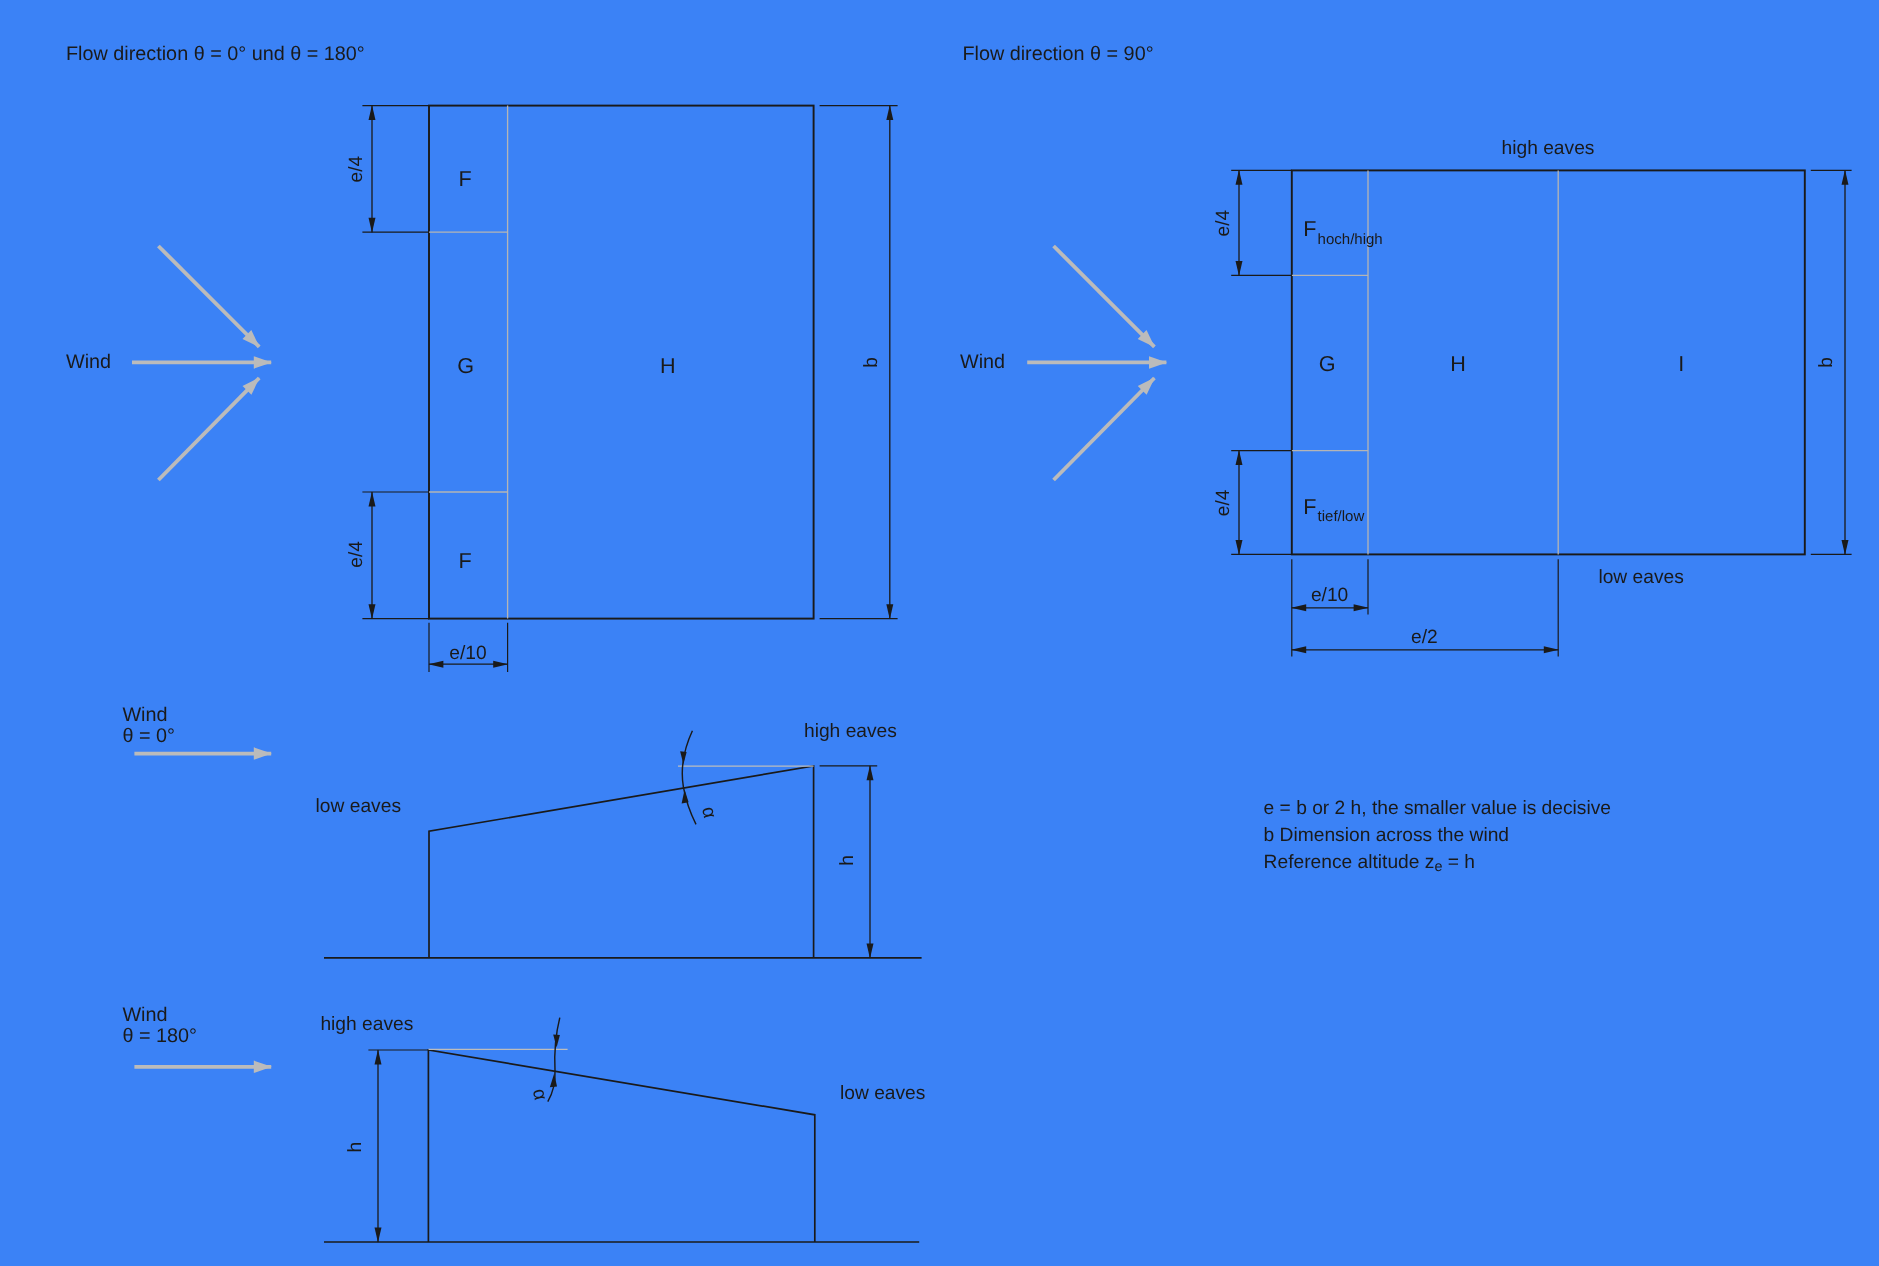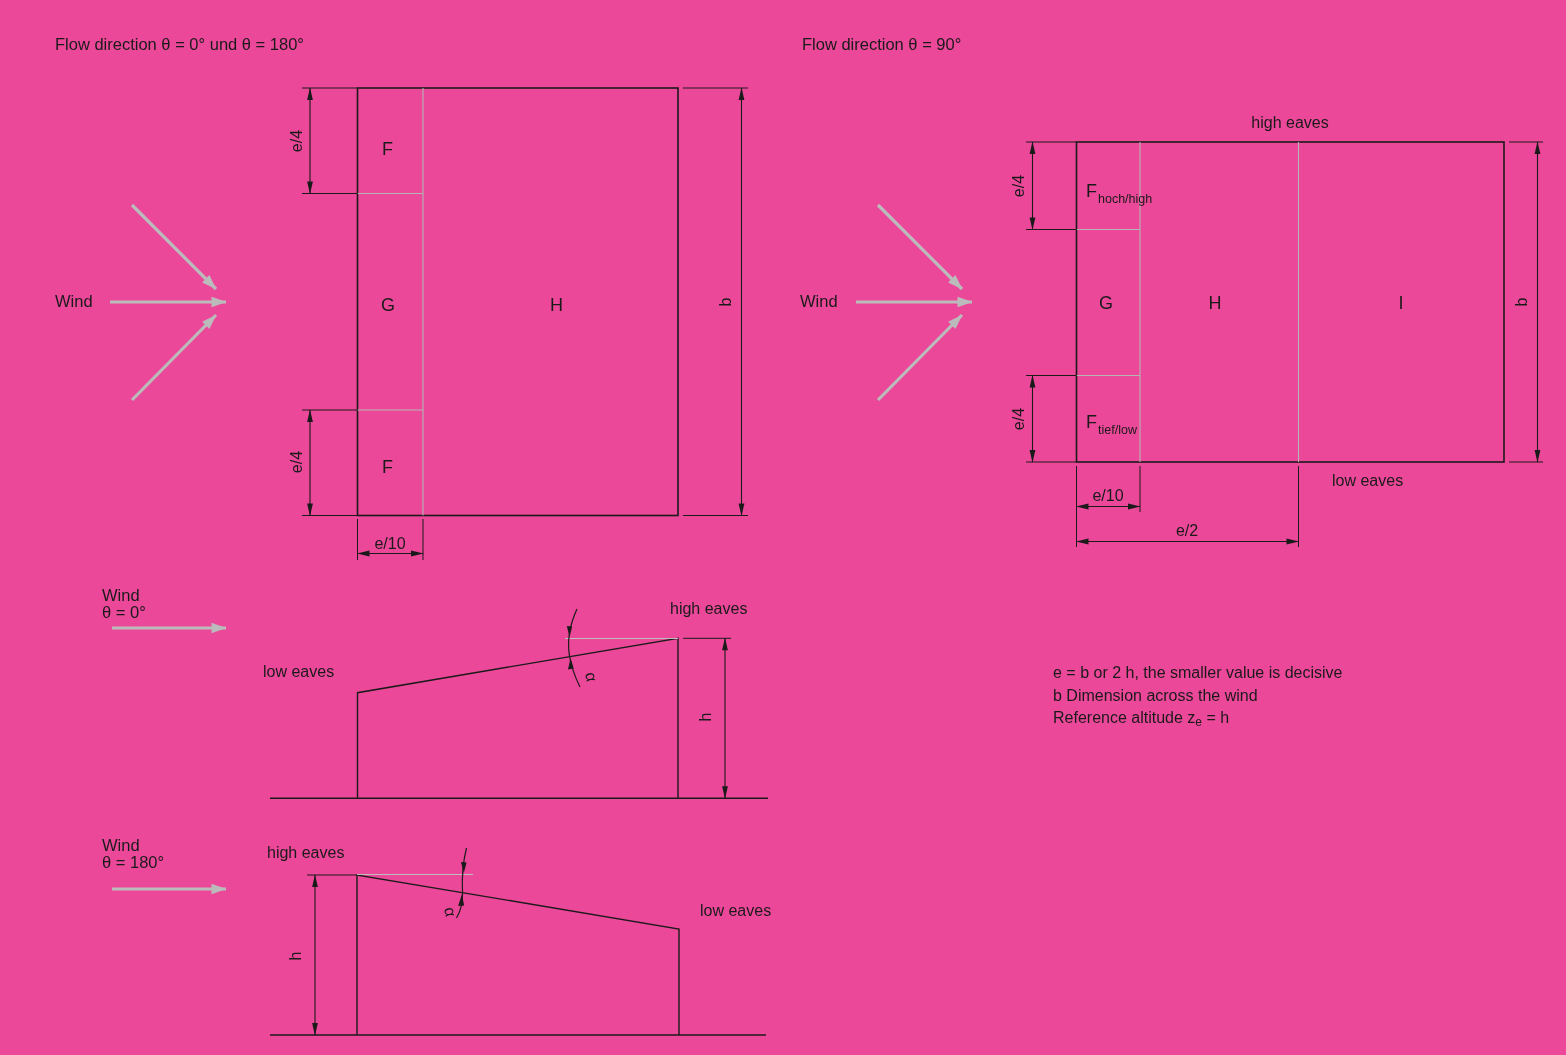--- a/index.html
+++ b/index.html
@@ -1,16 +1,16 @@
 <!DOCTYPE html>
 <html><head>
 <meta charset="utf-8">
 <style>
   html,body{margin:0;padding:0;background:#ffffff;}
-  .stage{position:relative;width:1566px;height:1055px;background:#ec4899;font-family:"Liberation Sans",sans-serif;}
+  .stage{position:relative;width:1566px;height:1055px;background:#3b82f6;font-family:"Liberation Sans",sans-serif;}
   svg{display:block;}
   .ln{stroke:#1a1a1a;stroke-width:1.6;fill:none;}
   .bld{stroke:#1a1a1a;stroke-width:1.4;fill:none;}
   .dim{stroke:#1a1a1a;stroke-width:1.1;fill:none;}
   .ext{stroke:#1a1a1a;stroke-width:1;fill:none;}
   .gln{stroke:#b5b5b5;stroke-width:1.1;fill:none;}
   .gref{stroke:#bdbdbd;stroke-width:1;fill:none;}
   .wind{stroke:#bbbbbb;stroke-width:3.2;fill:none;}
   .arc{stroke:#1a1a1a;stroke-width:1.2;fill:none;}
   text{fill:#1a1a1a;}

